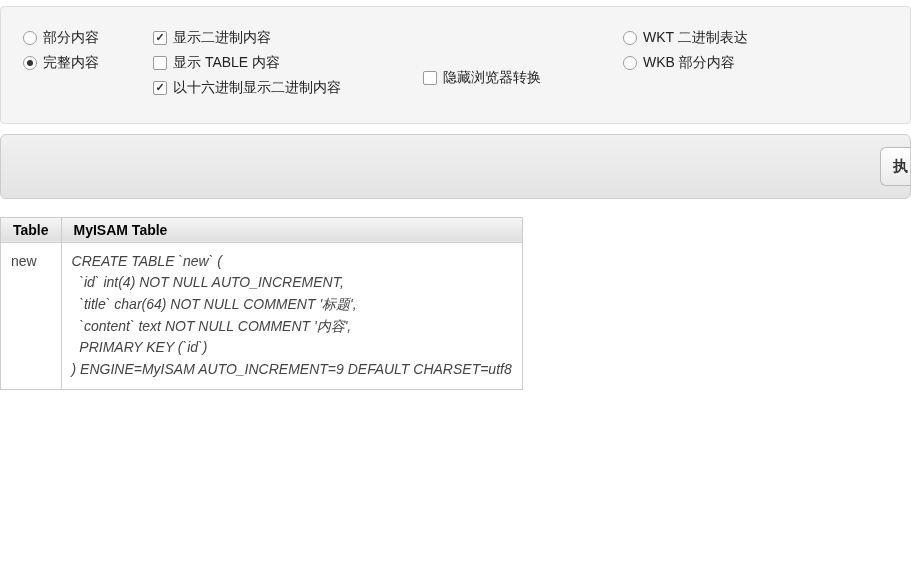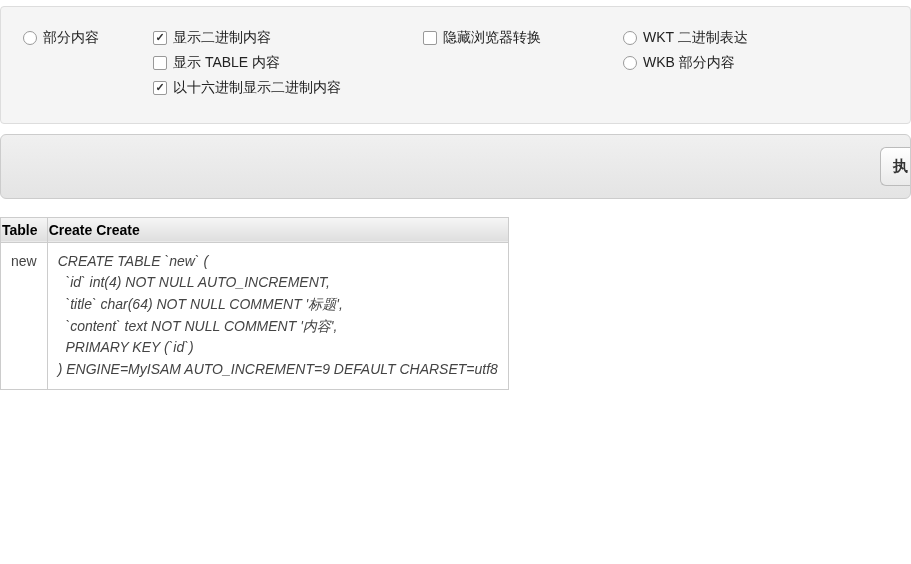--- a/index.html
+++ b/index.html
@@ -18,21 +18,21 @@
       border-radius: 4px;
       padding: 18px 36px 22px 22px;
       margin: 6px 0 0 0;
     }
     .options-row {
       display: flex;
       gap: 0;
     }
     .col1 { width: 130px; }
     .col2 { width: 270px; text-align: center; }
-    .col3 { width: 200px; }
+    .col3 { width: 200px; margin-top: 40px; }
     .col4 { width: 180px; }
     .opt {
       display: flex;
       align-items: center;
       gap: 6px;
       font-size: 14px;
       color: #222;
       line-height: 1.8;
     }
     .radio, .checkbox {
@@ -92,55 +92,58 @@
     .results {
       margin-top: 18px;
     }
     .results-table {
       border-collapse: collapse;
       font-size: 14px;
     }
     .results-table th {
       background: linear-gradient(#f6f6f6, #dedede);
       border: 1px solid #ccc;
-      padding: 4px 1px;
+      padding: 4px 12px;
       text-align: left;
       font-weight: bold;
       color: #000;
     }
     .results-table td {
       border: 1px solid #ccc;
       padding: 8px 10px;
       vertical-align: top;
       color: #444;
       font-size: 14px;
       line-height: 1.55;
     }
     .results-table td.tname {
       color: #444;
-      text-align: right;
     }
     .create-sql {
       white-space: pre;
       font-family: -apple-system, "Helvetica Neue", Arial, sans-serif;
       font-style: italic;
     }
     .th-first { border-left: none; }
     .td-first { border-left: none; }
   </style>
 </head>
 <body>
 
 <div class="options-panel">
   <div class="options-row">
     <div class="col1">
       <div class="opt">
         <span class="radio"></span>
         <span>部分内容</span>
       </div>
+      <div class="opt">
+        <span class="radio checked"></span>
+        <span>完整内容</span>
+      </div>
     </div>
     <div class="col2">
       <div class="opt">
         <span class="checkbox checked"></span>
         <span>显示二进制内容</span>
       </div>
       <div class="opt">
         <span class="checkbox"></span>
         <span>显示 TABLE 内容</span>
       </div>
@@ -170,21 +173,21 @@
 
 <div class="button-bar">
   <button class="exec-button">执</button>
 </div>
 
 <div class="results">
   <table class="results-table">
     <thead>
       <tr>
         <th class="th-first">Table</th>
-        <th>Create Create</th>
+        <th>MyISAM Table</th>
       </tr>
     </thead>
     <tbody>
       <tr>
         <td class="tname td-first">new</td>
         <td>
           <div class="create-sql">CREATE TABLE `new` (
   `id` int(4) NOT NULL AUTO_INCREMENT,
   `title` char(64) NOT NULL COMMENT '标题',
   `content` text NOT NULL COMMENT '内容',

